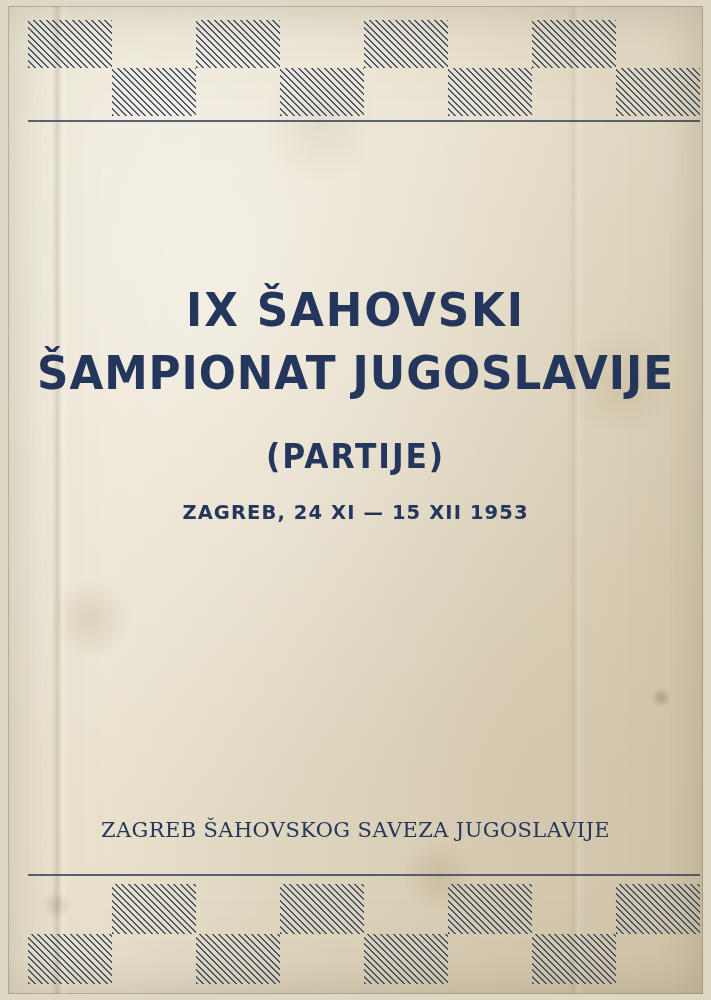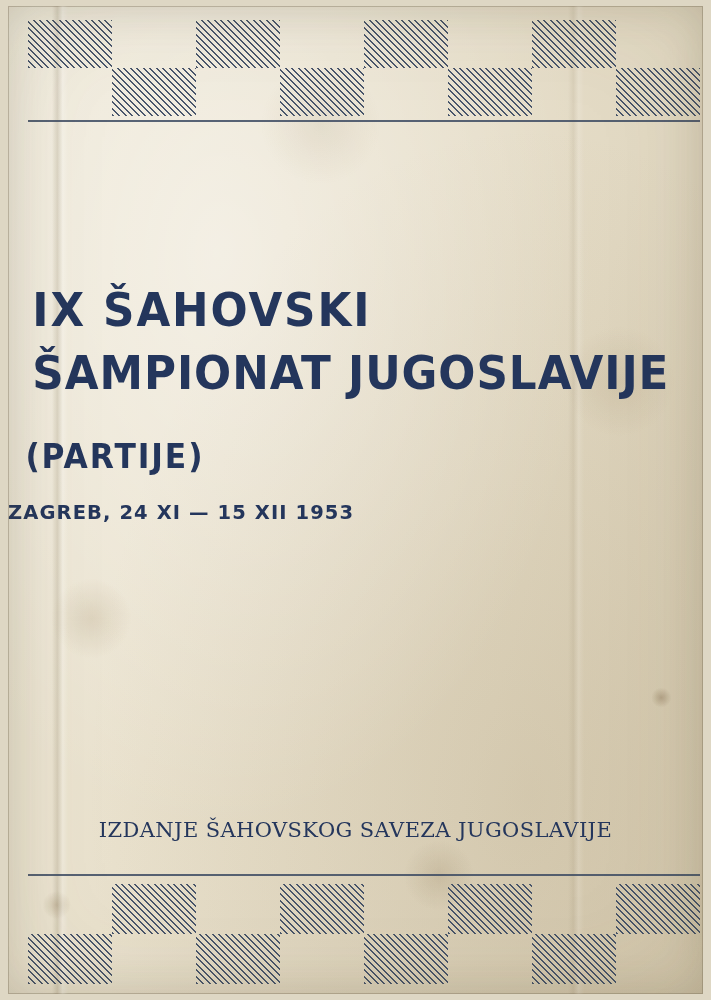--- a/index.html
+++ b/index.html
@@ -88,21 +88,21 @@
   }
   .rule.r-top    { top: 114px; }
   .rule.r-bottom { top: 868px; }
 
   
   .titleblock {
     position: absolute;
     left: 0;
     right: 0;
     top: 278px;
-    text-align: left;
+    text-align: center;
     color: #24365c;
   }
   .t-line1 {
     font-family: "DejaVu Sans", sans-serif;
     font-weight: 700;
     font-size: 47px;
     letter-spacing: 2px;
     line-height: 1.12;
     transform: scaleX(0.93);
   }
@@ -190,21 +190,21 @@
 
     <div class="rule r-top"></div>
 
     <div class="titleblock">
       <div class="t-line1">IX ŠAHOVSKI</div>
       <div class="t-line2">ŠAMPIONAT JUGOSLAVIJE</div>
       <div class="t-sub">(PARTIJE)</div>
       <div class="t-date">ZAGREB, 24 XI — 15 XII 1953</div>
     </div>
 
-    <div class="publisher">IZDANJE ŠAHOVSKOG SAVEZA JUGOSLAVIJE</div>
+    <div class="publisher">ZAGREB ŠAHOVSKOG SAVEZA JUGOSLAVIJE</div>
 
     <div class="rule r-bottom"></div>
 
     <div class="checkerwrap bottom">
       <div class="crow">
         <div class="cell light"></div>
         <div class="cell dark"></div>
         <div class="cell light"></div>
         <div class="cell dark"></div>
         <div class="cell light"></div>

